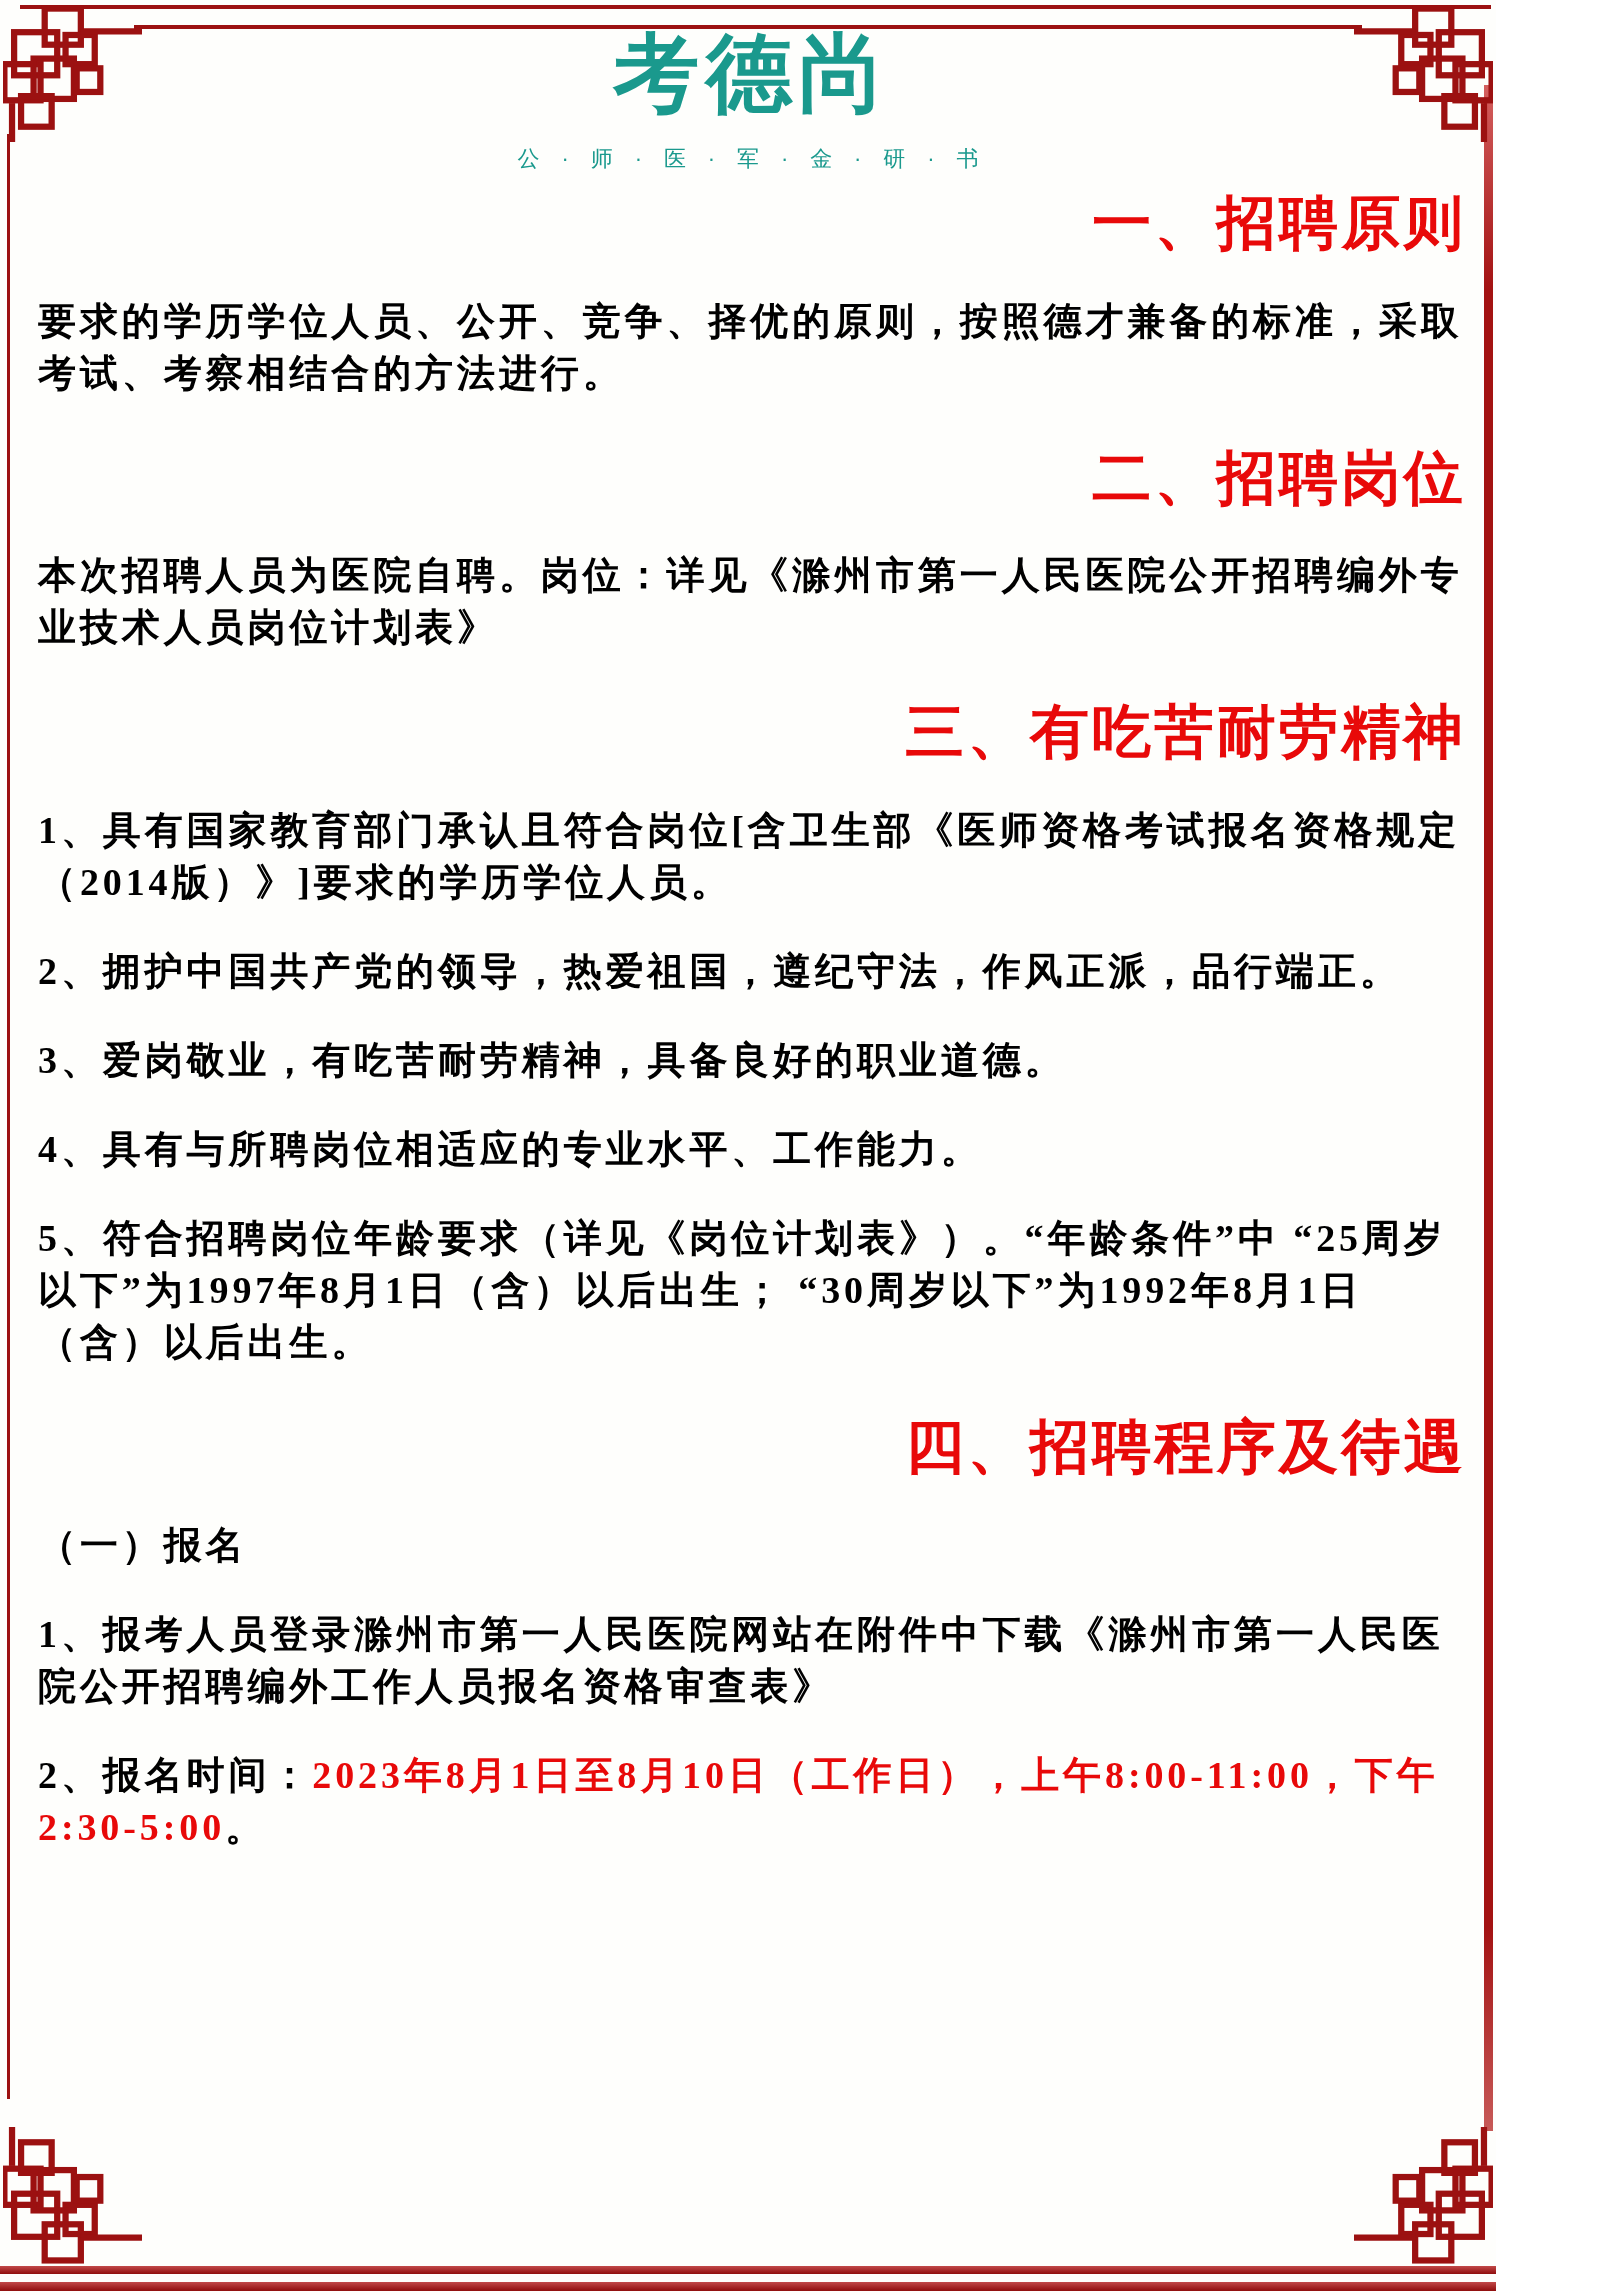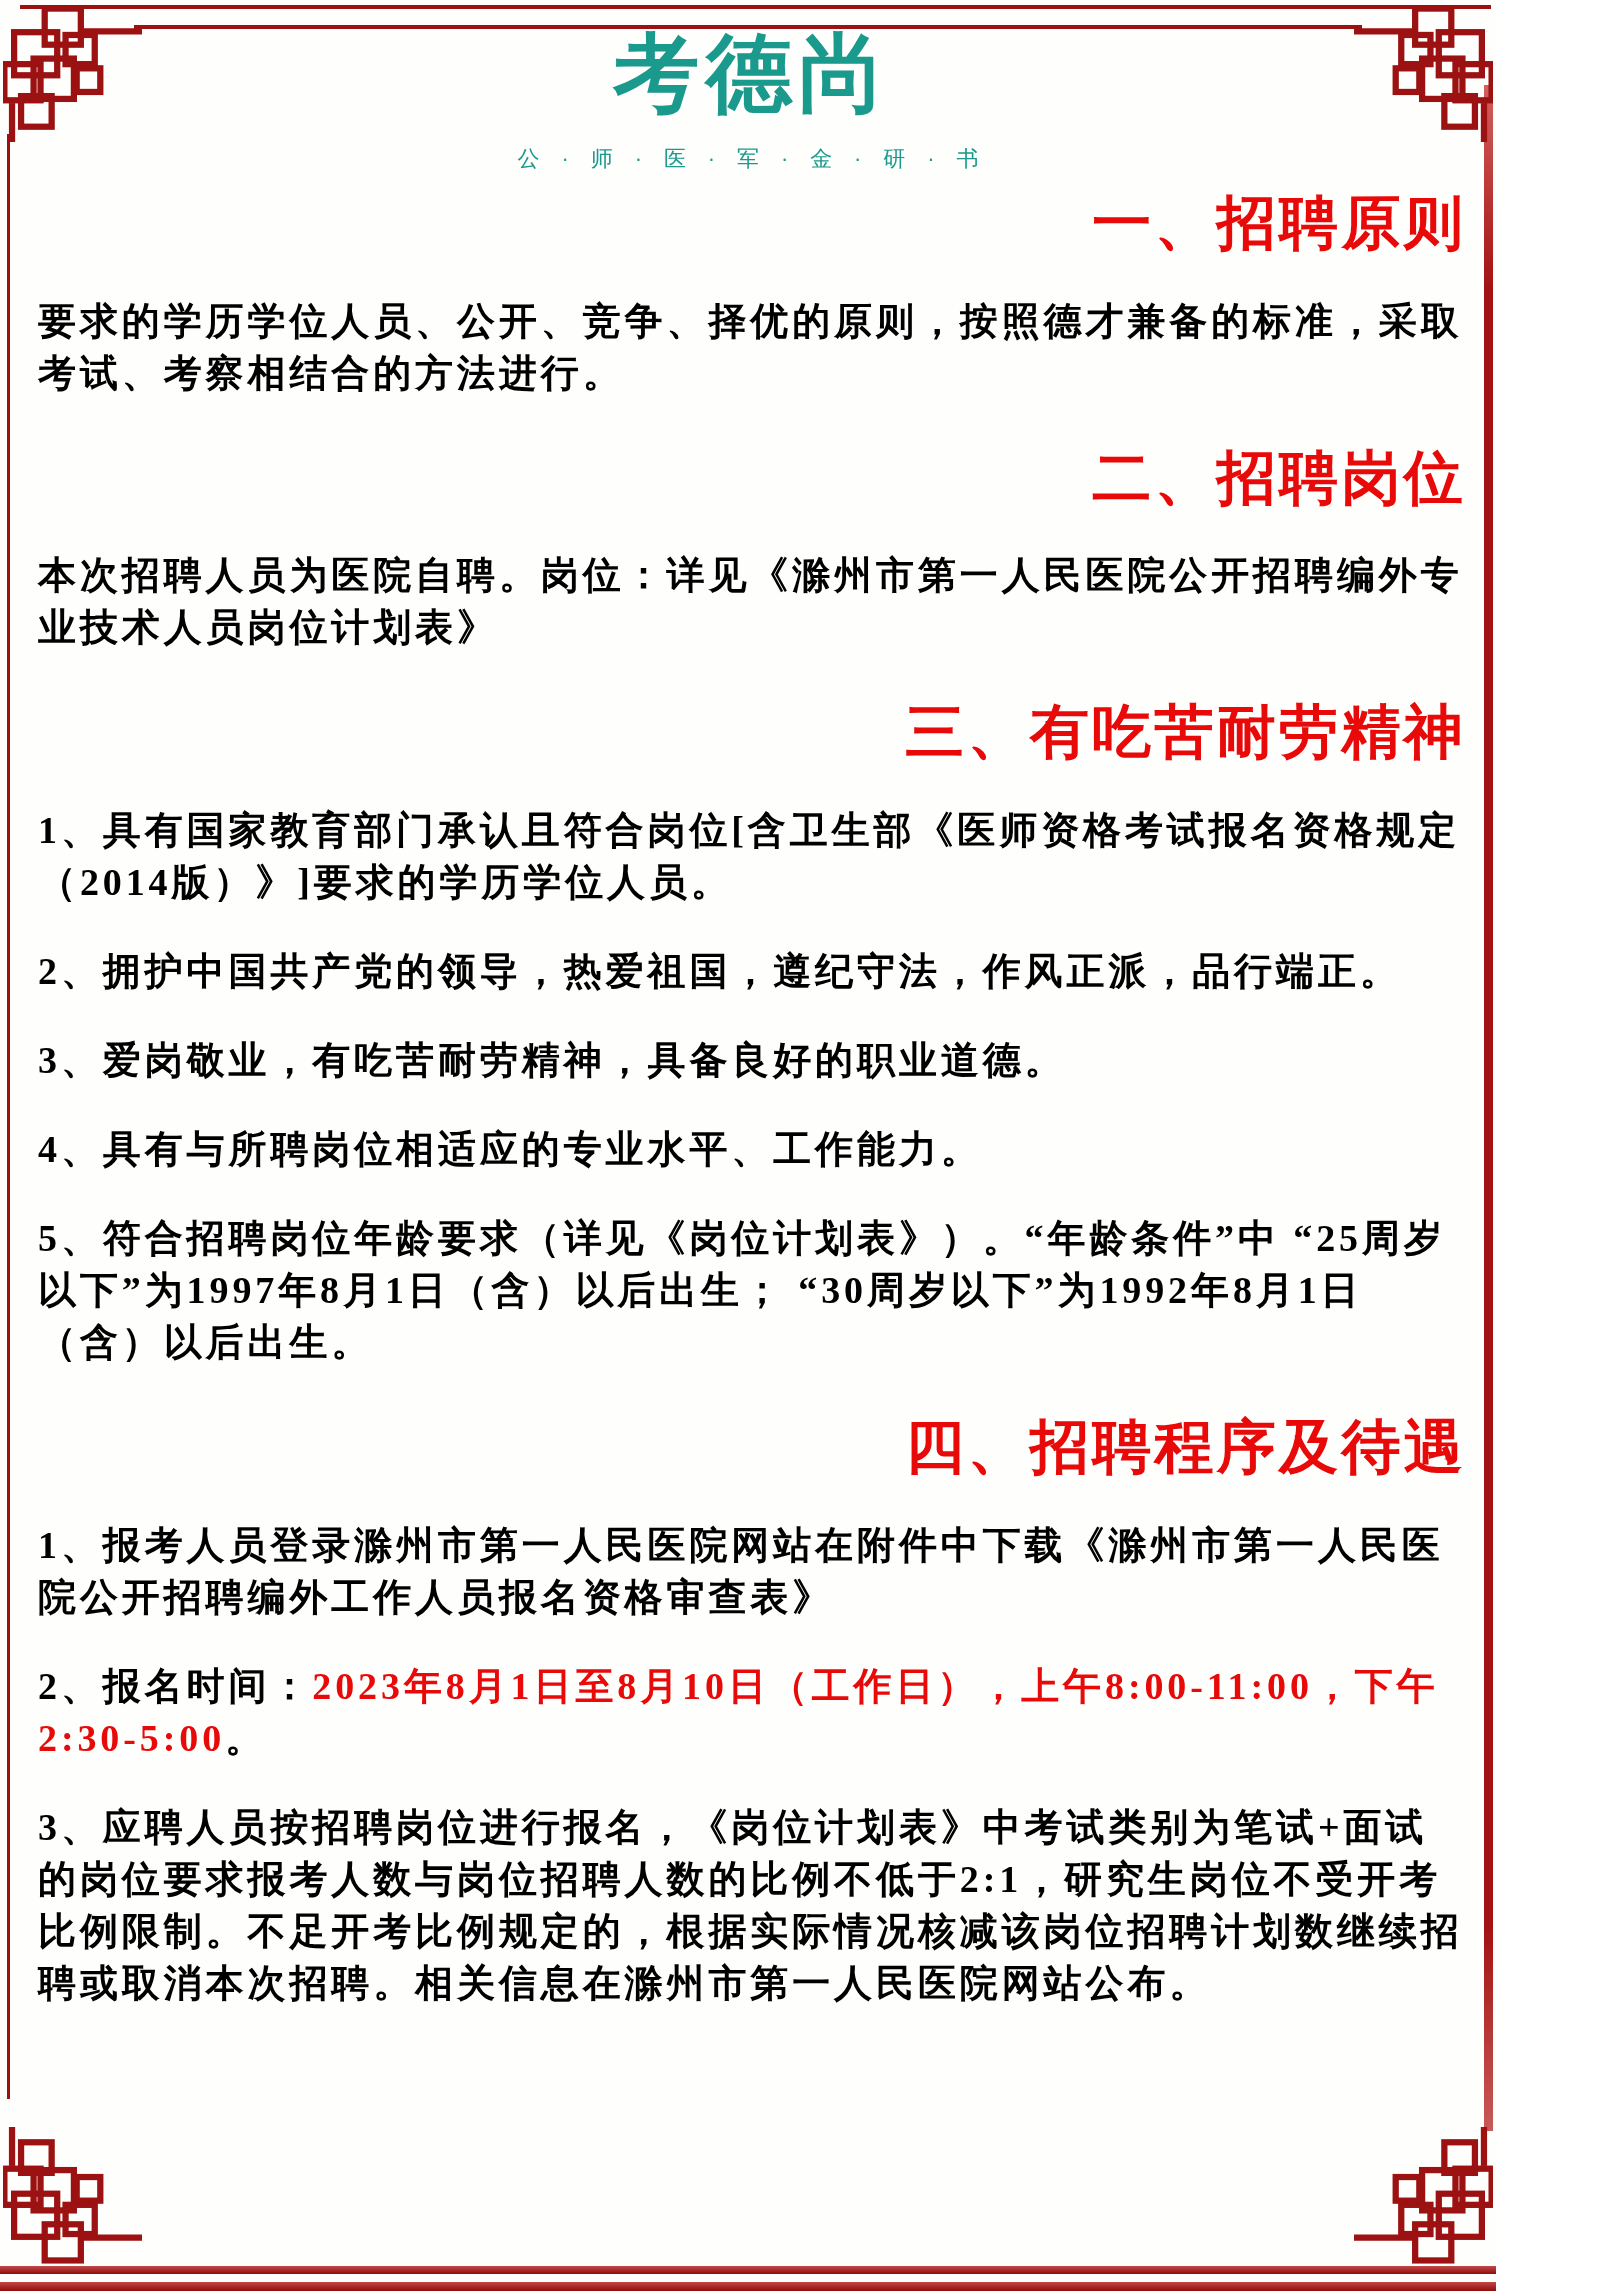--- a/index.html
+++ b/index.html
@@ -155,19 +155,19 @@
     <p class="body-text">本次招聘人员为医院自聘。岗位：详见《滁州市第一人民医院公开招聘编外专业技术人员岗位计划表》</p>
 
     <h2 class="section-heading">三、有吃苦耐劳精神</h2>
     <p class="body-text">1、具有国家教育部门承认且符合岗位[含卫生部《医师资格考试报名资格规定（2014版）》]要求的学历学位人员。</p>
     <p class="body-text">2、拥护中国共产党的领导，热爱祖国，遵纪守法，作风正派，品行端正。</p>
     <p class="body-text">3、爱岗敬业，有吃苦耐劳精神，具备良好的职业道德。</p>
     <p class="body-text">4、具有与所聘岗位相适应的专业水平、工作能力。</p>
     <p class="body-text">5、符合招聘岗位年龄要求（详见《岗位计划表》）。“年龄条件”中 “25周岁以下”为1997年8月1日（含）以后出生； “30周岁以下”为1992年8月1日（含）以后出生。</p>
 
     <h2 class="section-heading">四、招聘程序及待遇</h2>
+    <p class="body-text">（一）报名</p>
     <p class="body-text">1、报考人员登录滁州市第一人民医院网站在附件中下载《滁州市第一人民医院公开招聘编外工作人员报名资格审查表》</p>
     <p class="body-text"><span>2、报名时间：</span><span class="red-span">2023年8月1日至8月10日（工作日），上午8:00-11:00，下午2:30-5:00</span><span>。</span></p>
-    <p class="body-text">3、应聘人员按招聘岗位进行报名，《岗位计划表》中考试类别为笔试+面试的岗位要求报考人数与岗位招聘人数的比例不低于2:1，研究生岗位不受开考比例限制。不足开考比例规定的，根据实际情况核减该岗位招聘计划数继续招聘或取消本次招聘。相关信息在滁州市第一人民医院网站公布。</p>
 
   </div>
 </div>
 
 
 </body></html>

